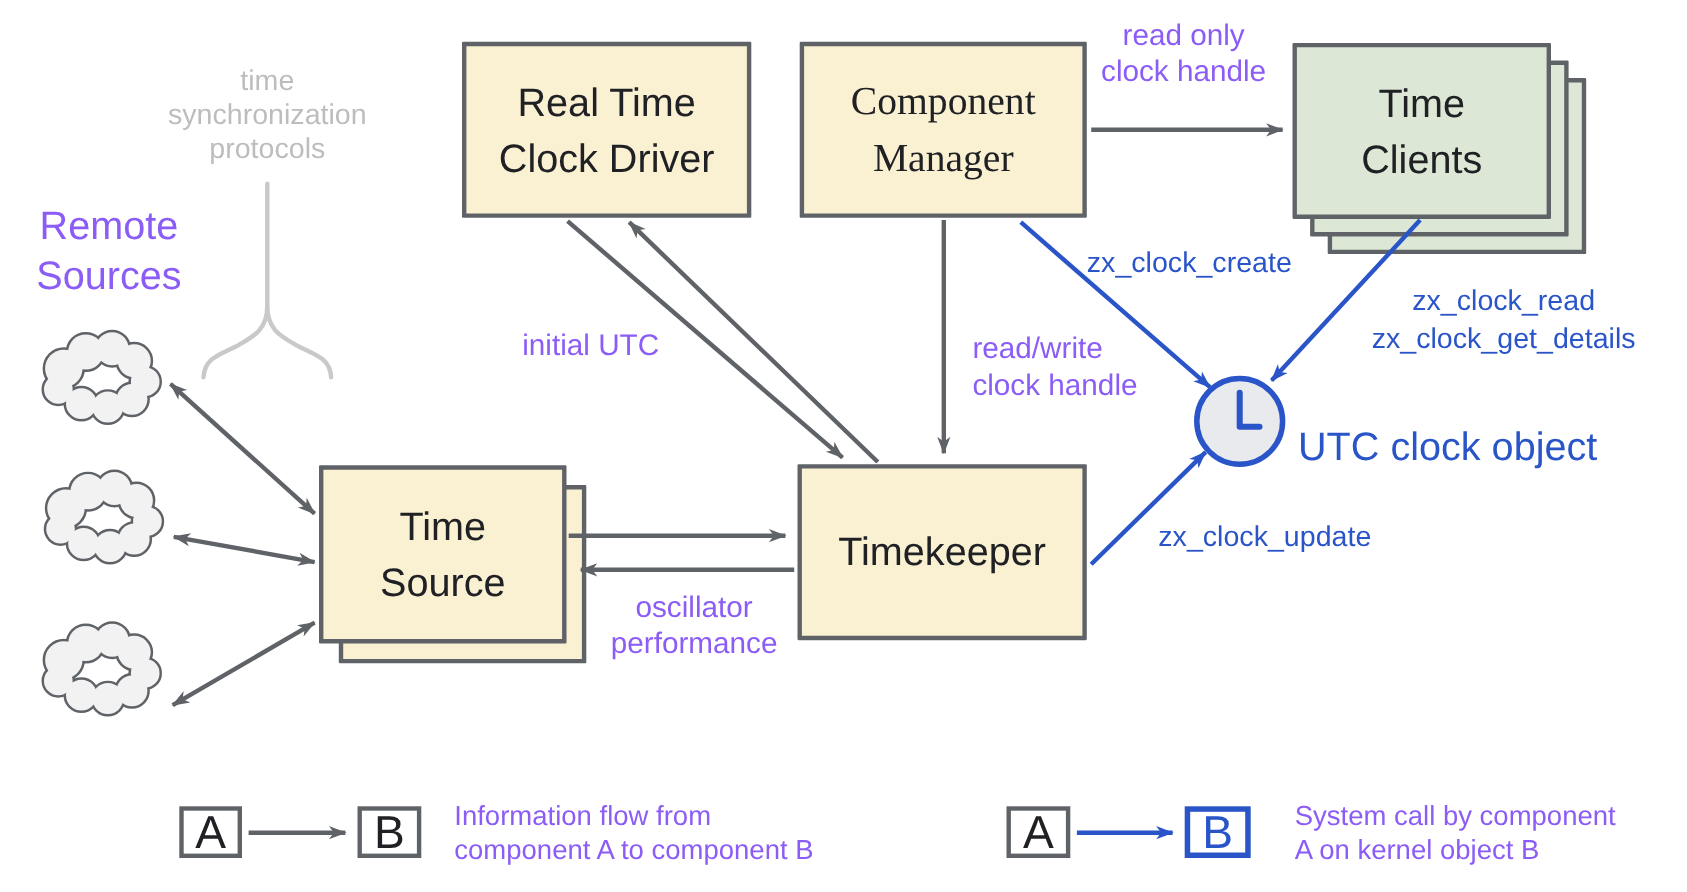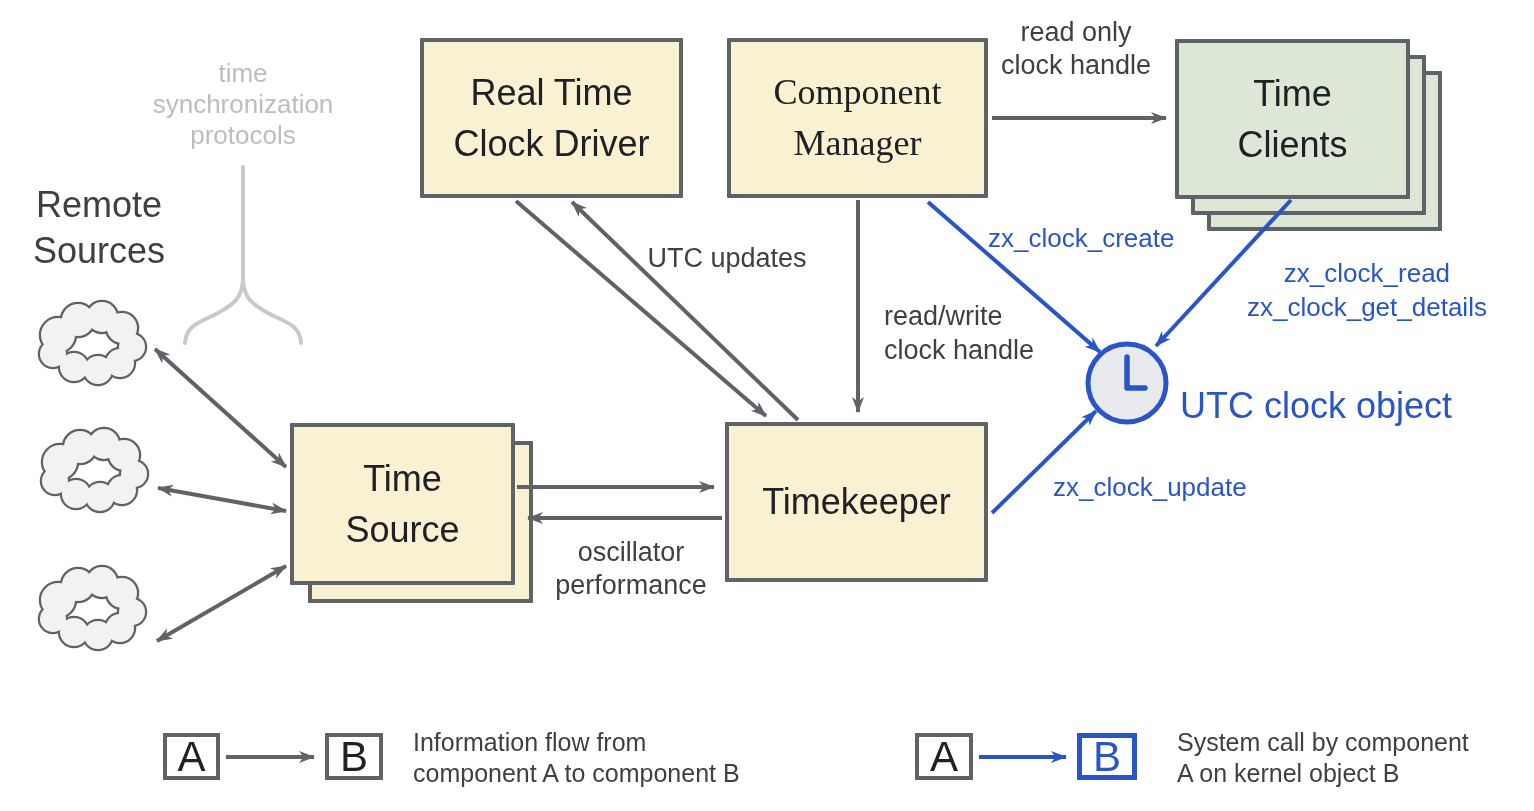--- a/index.html
+++ b/index.html
@@ -10,21 +10,21 @@
   svg.layer { position:absolute; left:0; top:0; z-index:5; pointer-events:none; }
   .box {
     position:absolute; box-sizing:border-box;
     background:#FAF0D2; border:4px solid #5F6368; border-radius:1px;
     display:flex; align-items:center; justify-content:center; text-align:center;
     font-size:36px; line-height:1.42; white-space:pre-line; z-index:3; color:#202124;
   }
   .box.back { z-index:2; }
   .box.backer { z-index:1; }
   .box.green { background:#DCE8D5; }
-  .lbl { position:absolute; font-size:27px; line-height:33px; white-space:pre-line; z-index:6; color:#404040; }
+  .lbl { position:absolute; font-size:27px; line-height:33px; white-space:pre-line; z-index:6; color:#8b5cf6; }
   .center { text-align:center; }
   .blue { color:#2A55C8; }
   .code { font-size:26px; line-height:34px;text-align:center; }
   .big-blue { font-size:36px; line-height:42px; }
   .remote { font-size:36px; line-height:46px; }
   .muted { color:#BDBDBD; font-size:26px; line-height:31px; }
   .legend-text { font-size:25px; line-height:31px; }
   .abox {
     position:absolute; box-sizing:border-box; width:57px; height:47px;
     background:#ffffff; border:4px solid #5F6368;
@@ -63,22 +63,22 @@
   <div class="lbl muted center" style="left:133px; top:58px; width:220px;">time
 synchronization
 protocols</div>
 
   <div class="lbl remote center" style="left:14px; top:182px; width:170px;">Remote
 Sources</div>
 
   <div class="lbl center" style="left:986px; top:16px; width:180px;">read only
 clock handle</div>
 
-  <div class="lbl center" style="left:627px; top:242px; width:200px;">UTC updates</div>
 
+  <div class="lbl center" style="left:447px; top:298px; width:180px;">initial UTC</div>
 
   <div class="lbl" style="left:884px; top:299px; width:180px; line-height:34px;">read/write
 clock handle</div>
 
 
   <div class="lbl center" style="left:531px; top:536px; width:200px;">oscillator
 performance</div>
 
   <div class="lbl code blue" style="left:988px; top:221px;">zx_clock_create</div>
 

